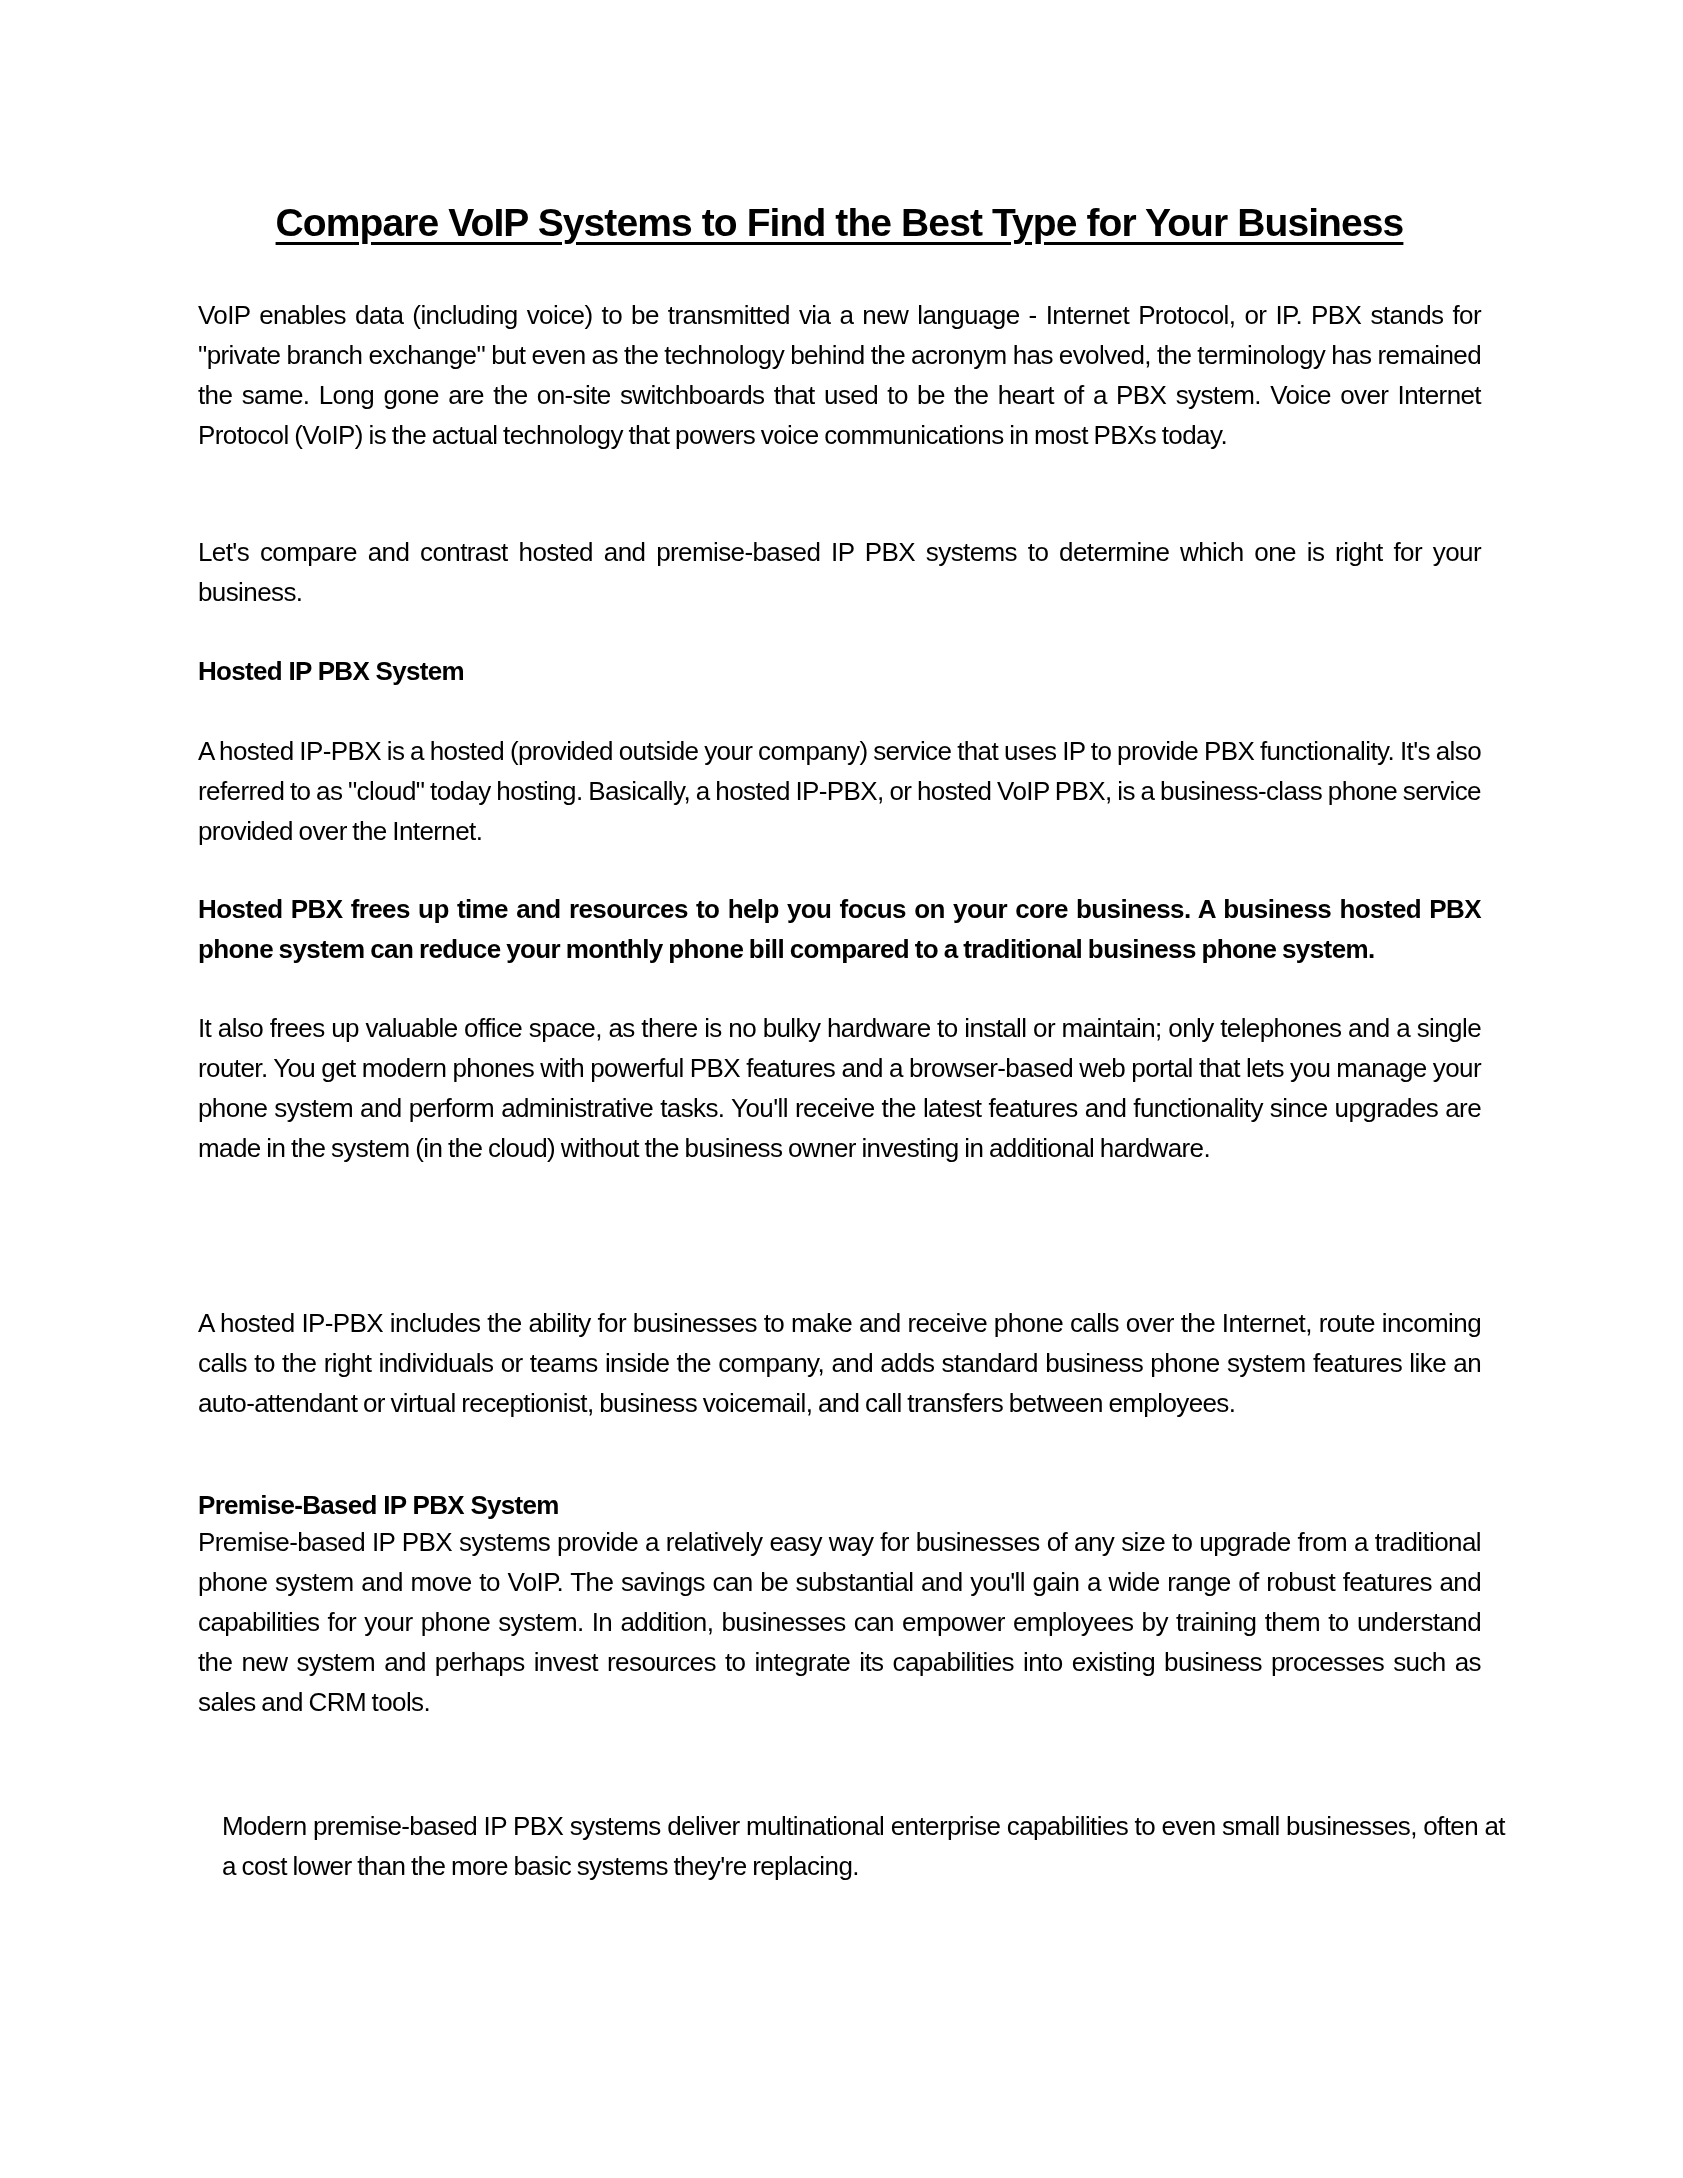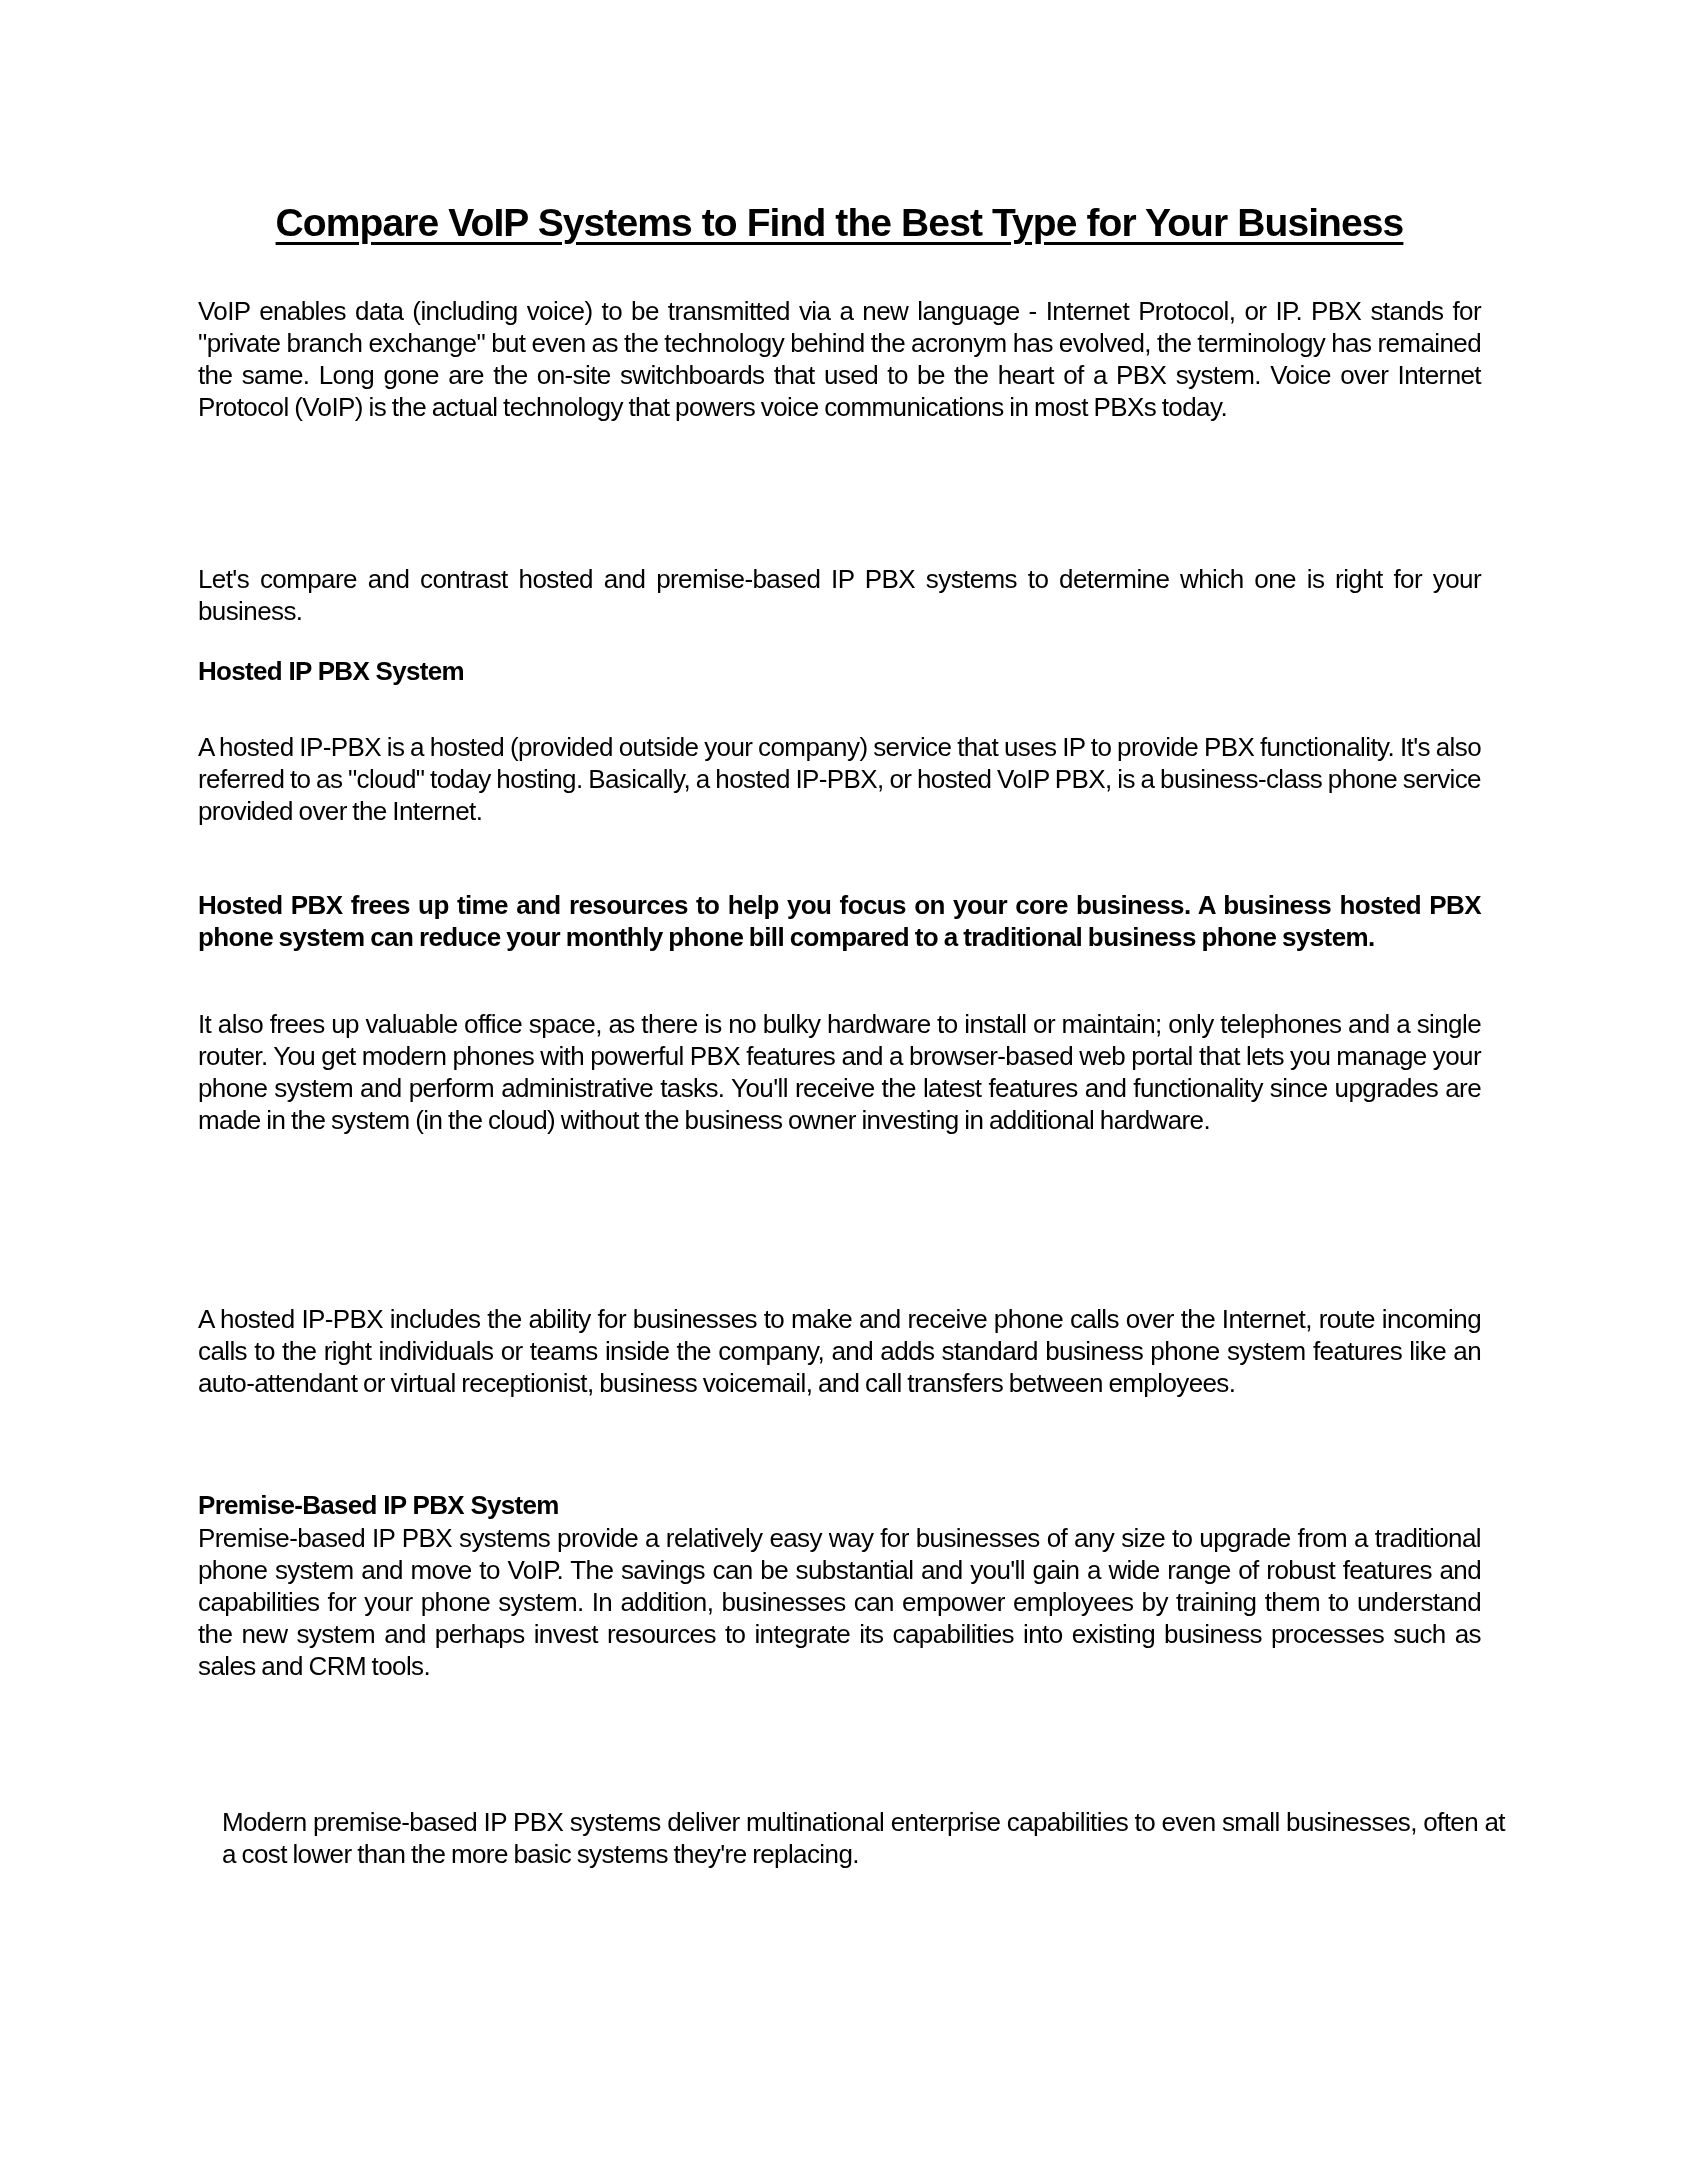--- a/index.html
+++ b/index.html
@@ -36,21 +36,21 @@
       letter-spacing: -0.9px;
       line-height: 50px;
       white-space: nowrap;
     }
     .body-text {
       position: absolute;
       left: 198px;
       width: 1283px;
       margin: 0;
       font-size: 26px;
-      line-height: 32px;
+      line-height: 40px;
       text-align: justify;
       letter-spacing: -0.6px;
       word-spacing: -1px;
     }
     .heading {
       position: absolute;
       left: 198px;
       margin: 0;
       font-size: 26px;
       line-height: 40px;
@@ -61,21 +61,21 @@
   </style>
 </head>
 <body>
 
 <div class="page">
 
   <h1 class="title">Compare VoIP Systems to Find the Best Type for Your Business</h1>
 
   <p class="body-text" style="top:295px;">VoIP enables data (including voice) to be transmitted via a new language - Internet Protocol, or IP. PBX stands for "private branch exchange" but even as the technology behind the acronym has evolved, the terminology has remained the same. Long gone are the on-site switchboards that used to be the heart of a PBX system. Voice over Internet Protocol (VoIP) is the actual technology that powers voice communications in most PBXs today.</p>
 
-  <p class="body-text" style="top:532px;margin-top:31px;">Let's compare and contrast hosted and premise-based IP PBX systems to determine which one is right for your business.</p>
+  <p class="body-text" style="top:532px;">Let's compare and contrast hosted and premise-based IP PBX systems to determine which one is right for your business.</p>
 
   <h2 class="heading" style="top:651px;">Hosted IP PBX System</h2>
 
   <p class="body-text" style="top:731px;">A hosted IP-PBX is a hosted (provided outside your company) service that uses IP to provide PBX functionality. It's also referred to as "cloud" today hosting. Basically, a hosted IP-PBX, or hosted VoIP PBX, is a business-class phone service provided over the Internet.</p>
 
   <p class="body-text" style="top:889px;font-weight:bold;">Hosted PBX frees up time and resources to help you focus on your core business. A business hosted PBX phone system can reduce your monthly phone bill compared to a traditional business phone system.</p>
 
   <p class="body-text" style="top:1008px;">It also frees up valuable office space, as there is no bulky hardware to install or maintain; only telephones and a single router. You get modern phones with powerful PBX features and a browser-based web portal that lets you manage your phone system and perform administrative tasks. You'll receive the latest features and functionality since upgrades are made in the system (in the cloud) without the business owner investing in additional hardware.</p>
 
   <p class="body-text" style="top:1303px;">A hosted IP-PBX includes the ability for businesses to make and receive phone calls over the Internet, route incoming calls to the right individuals or teams inside the company, and adds standard business phone system features like an auto-attendant or virtual receptionist, business voicemail, and call transfers between employees.</p>

